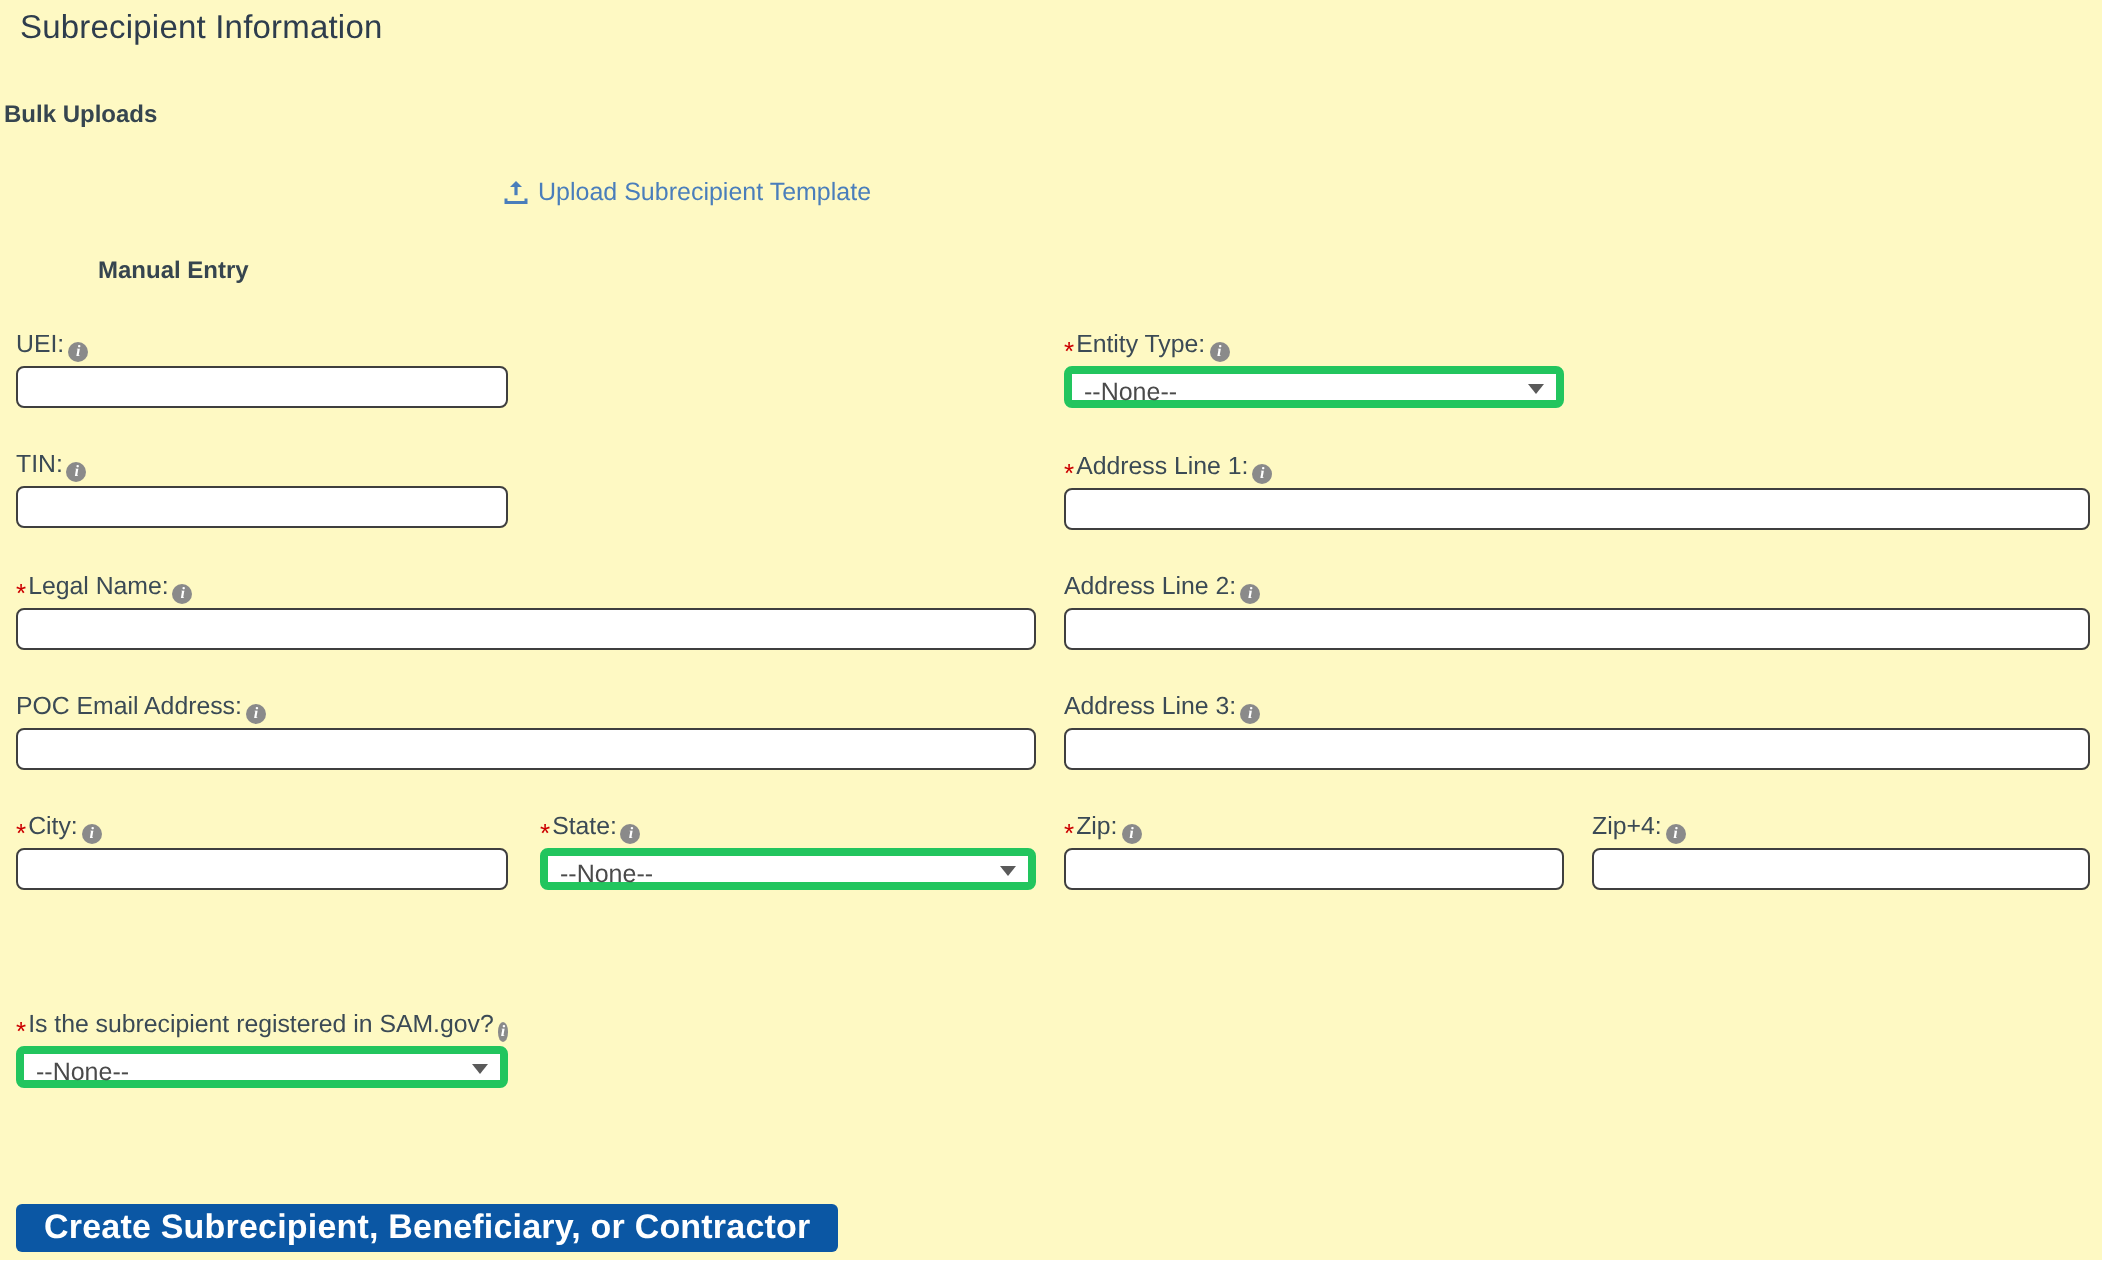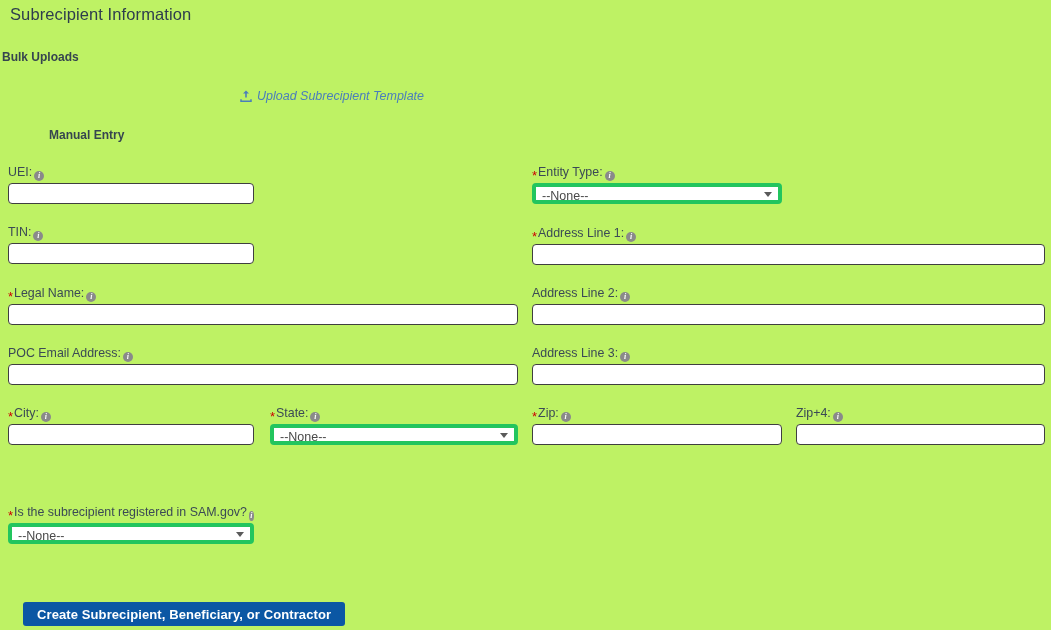--- a/index.html
+++ b/index.html
@@ -12,21 +12,21 @@
     background: #ffffff;
   }
   body {
     font-family: "Liberation Sans", sans-serif;
     color: #2b3a47;
   }
   .page {
     position: relative;
     width: 1051px;
     height: 630px;
-    background: #bef264;
+    background: #fef9c3;
   }
   .bottom-strip {
     position: absolute;
     left: 0;
     top: 630px;
     width: 1051px;
     height: 4px;
     background: #ffffff;
   }
 
@@ -58,21 +58,21 @@
     display: flex;
     align-items: center;
     gap: 5px;
     font-size: 12.5px;
     color: #4a7ebb;
     cursor: pointer;
     white-space: nowrap;
   }
   .bulk-link .lbl { color: #4a7ebb; }
   .link-download { left: 9px; }
-  .link-upload { left: 240px; font-style: italic; }
+  .link-upload { left: 252px; }
   .dl-icon { display: block; width: 12px; height: 13px; }
 
   
   .field { position: absolute; }
   .field-label {
     font-size: 12.4px;
     color: #3b4a55;
     white-space: nowrap;
     display: flex;
     align-items: flex-end;
@@ -144,30 +144,30 @@
     width: 0;
     height: 0;
     border-left: 4.5px solid transparent;
     border-right: 4.5px solid transparent;
     border-top: 5px solid #5a5a5a;
   }
 
   
   .submit-btn {
     position: absolute;
-    left: 23px;
+    left: 8px;
     top: 602px;
     height: 24px;
     padding: 0 14px;
     background: #0b57a4;
     color: #ffffff;
     border: none;
     border-radius: 3px;
     font-family: "Liberation Sans", sans-serif;
-    font-size: 13px;
+    font-size: 17px;
     font-weight: bold;
     letter-spacing: 0.1px;
     cursor: pointer;
     white-space: nowrap;
   }
 </style>
 </head>
 <body>
 
 <div class="page">

